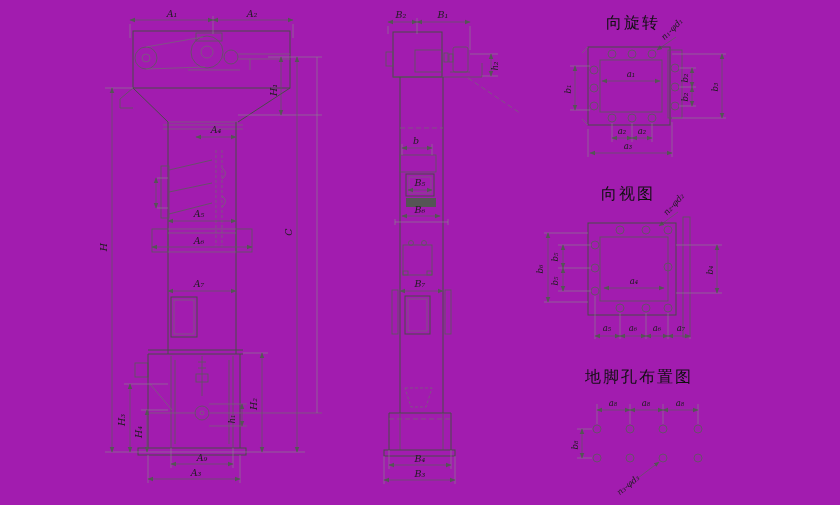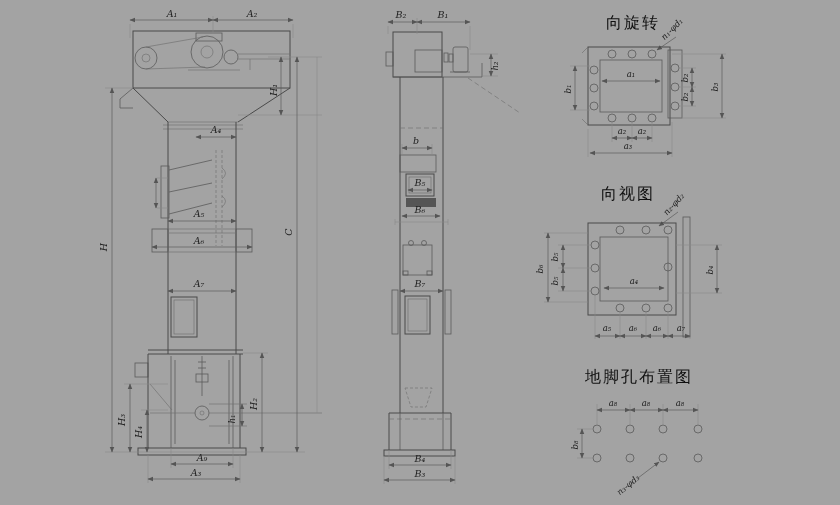--- a/index.html
+++ b/index.html
@@ -1,16 +1,16 @@
 <!DOCTYPE html>
 <html><head>
 <meta charset="utf-8">
 <style>
   html,body{margin:0;padding:0;background:#ffffff;}
-  .stage{position:relative;width:840px;height:505px;background:#a3a3a3;overflow:hidden;
+  .stage{position:relative;width:840px;height:505px;background:#a21caf;overflow:hidden;
          font-family:"DejaVu Sans",sans-serif;}
   svg{position:absolute;left:0;top:0;}
   .obj{fill:none;stroke:#4a4a4a;stroke-width:1;}
   .obj2{fill:none;stroke:#5a5a5a;stroke-width:0.8;}
   .thin{fill:none;stroke:#6f6f6f;stroke-width:0.65;}
   .dl{fill:none;stroke:#5c5c5c;stroke-width:0.7;}
   .ext{fill:none;stroke:#8a8a8a;stroke-width:0.6;}
   .dash{stroke-dasharray:5 3;}
   .dash2{stroke-dasharray:3 2;}
   .band{fill:#555;stroke:none;}

